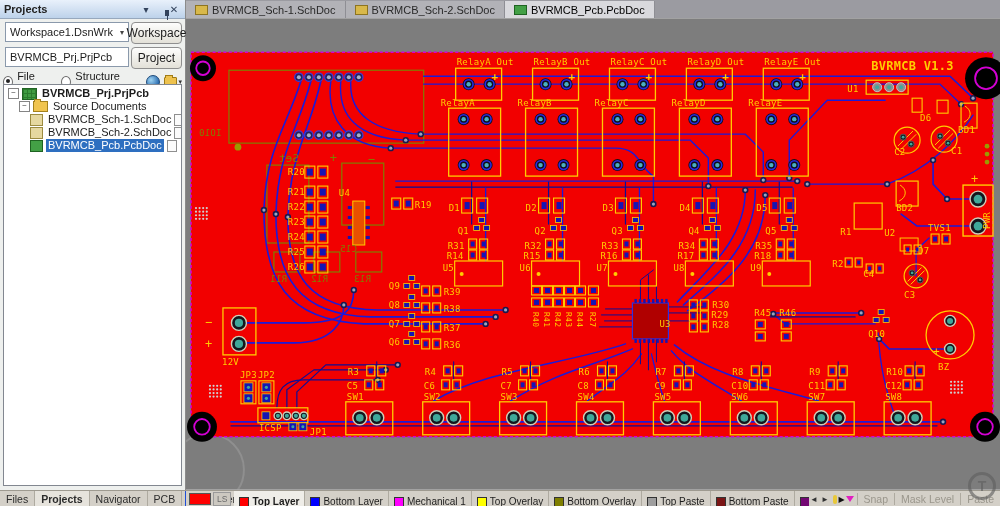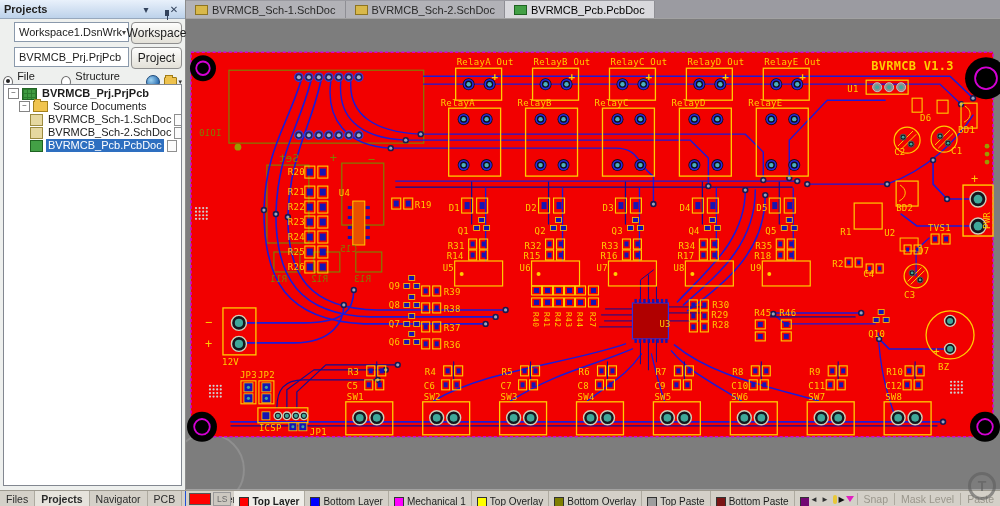--- a/index.html
+++ b/index.html
@@ -9,21 +9,21 @@
   
   #projects-panel{position:absolute;left:0;top:0;width:185px;height:490px;
       background:#eef0ee;border-right:1px solid #8b8b8b;}
   .panel-header{height:18px;background:linear-gradient(#e9f1fb,#bdd2ea);
       border-bottom:1px solid #97a8bd;display:flex;align-items:center;padding:0 4px;}
   .panel-title{font-weight:bold;color:#222;flex:1;}
   .hd-ic{width:14px;text-align:center;color:#33435c;font-size:10px;cursor:default;}
   .pin-ic{position:relative;width:12px;height:12px;}
   .pin-ic:before{content:"";position:absolute;left:5px;top:1px;width:4px;height:6px;background:#33435c;}
   .pin-ic:after{content:"";position:absolute;left:6.5px;top:7px;width:1px;height:4px;background:#33435c;}
-  .ctl-row{display:flex;gap:2px;margin:3px 3px 0 14px;}
+  .ctl-row{display:flex;gap:2px;margin:3px 3px 0 5px;}
   .combo,.txtfield{flex:1;height:18px;background:#fff;border:1px solid #8a99ab;
       display:flex;align-items:center;padding:0 4px;overflow:hidden;white-space:nowrap;}
   .combo .arr{margin-left:auto;font-size:8px;color:#444;}
   .btn{width:49px;height:20px;background:linear-gradient(#fdfdfc,#e3e1d8);
       border:1px solid #8f8f8f;border-radius:4px;display:flex;align-items:center;
       justify-content:center;font-size:12px;}
   .radio-row{display:flex;align-items:center;gap:4px;margin:4px 3px 0 3px;height:18px;}
   .radio{width:10px;height:10px;border-radius:50%;border:1px solid #6a6a6a;background:#fff;position:relative;}
   .radio.sel:after{content:"";position:absolute;left:2px;top:2px;width:4px;height:4px;border-radius:50%;background:#222;}
   .radio-lbl{margin-right:4px;}

